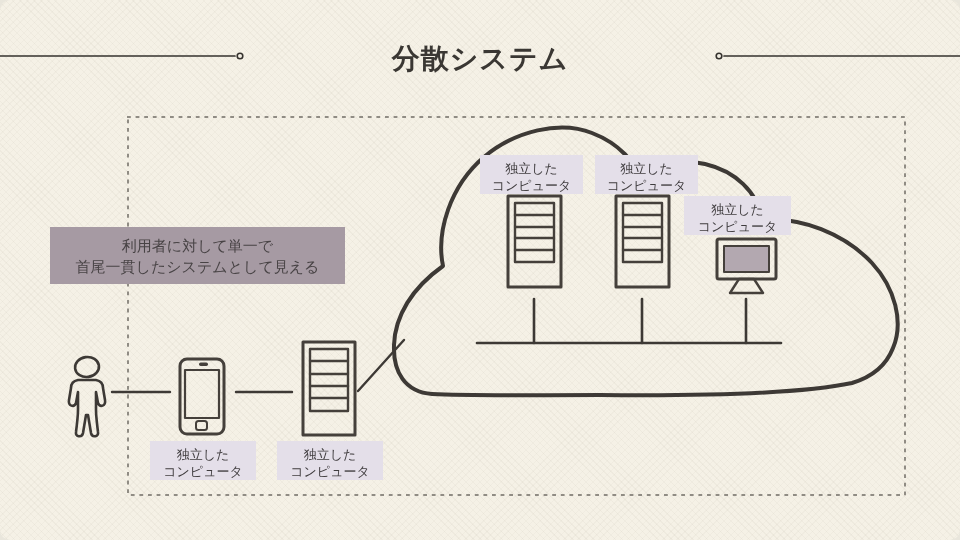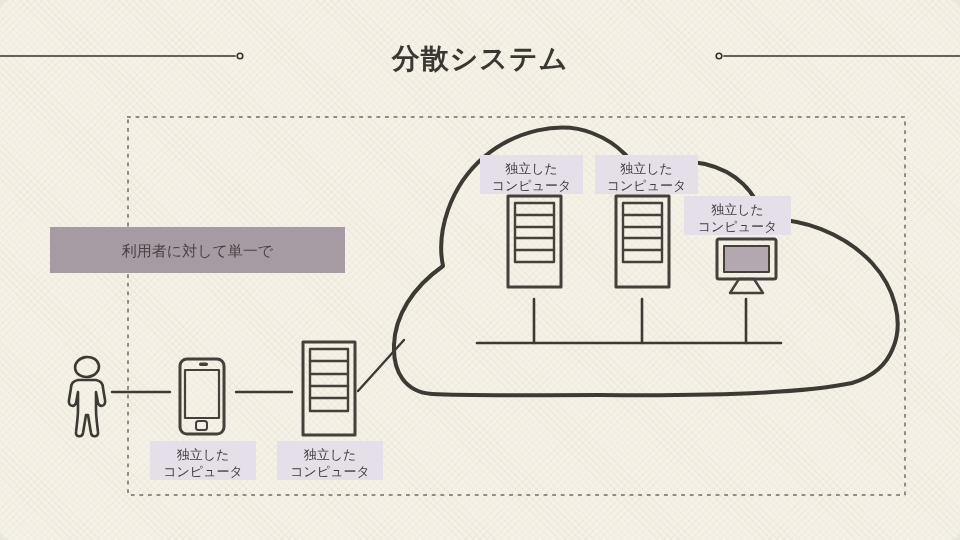--- a/index.html
+++ b/index.html
@@ -18,21 +18,21 @@
     border-radius: 10px;
   }
   .art{position:absolute;left:0;top:0;width:960px;height:540px;}
   .title{
     position:absolute;left:0;top:40px;width:960px;margin:0;
     text-align:center;
     font-size:28px;font-weight:700;letter-spacing:1px;
     color:#3a3733;
   }
   .callout{
-    position:absolute;left:50px;top:227px;width:295px;height:46px;
+    position:absolute;left:50px;top:227px;width:295px;height:57px;
     background:#a69aa3;
     display:flex;flex-direction:column;align-items:center;justify-content:center;
     font-size:15px;line-height:21px;color:#484345;
     text-align:center;
   }
   .nlabel{
     position:absolute;
     background:#e4dfe9;
     display:flex;flex-direction:column;align-items:center;justify-content:flex-end;
     font-size:13px;line-height:16.5px;color:#3f3c3e;
@@ -148,20 +148,21 @@
                C 100 408 106 406 105 400
                L 103 388
                C 103 384 101 381 96 380 Z"></path>
     </g>
   </svg>
 
   <h1 class="title">分散システム</h1>
 
   <div class="callout">
     <span>利用者に対して単一で</span>
+    <span>首尾一貫したシステムとして見える</span>
   </div>
 
   <div class="nlabel c1">
     <span>独立した</span>
     <span>コンピュータ</span>
   </div>
   <div class="nlabel c2">
     <span>独立した</span>
     <span>コンピュータ</span>
   </div>

